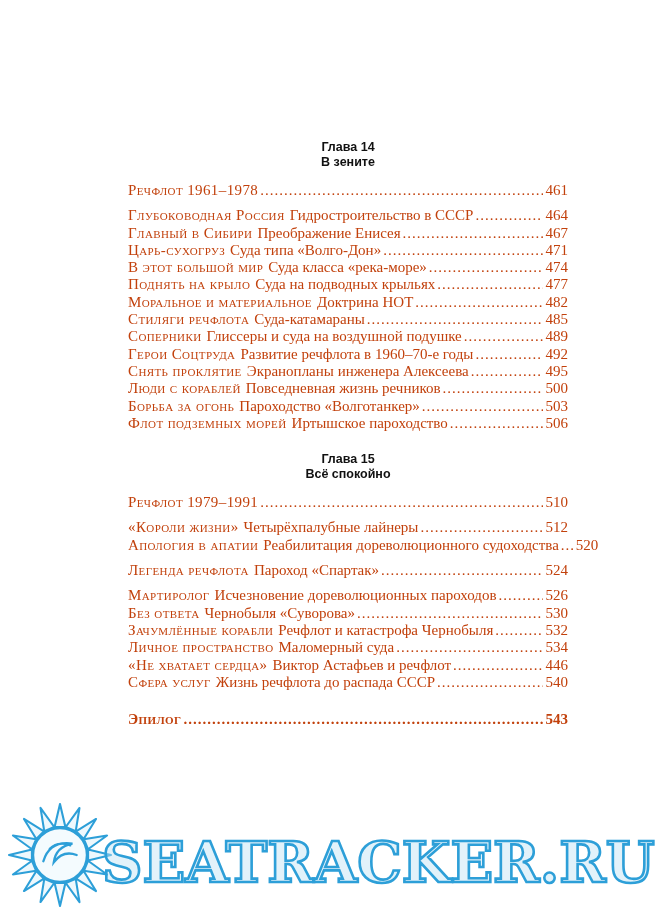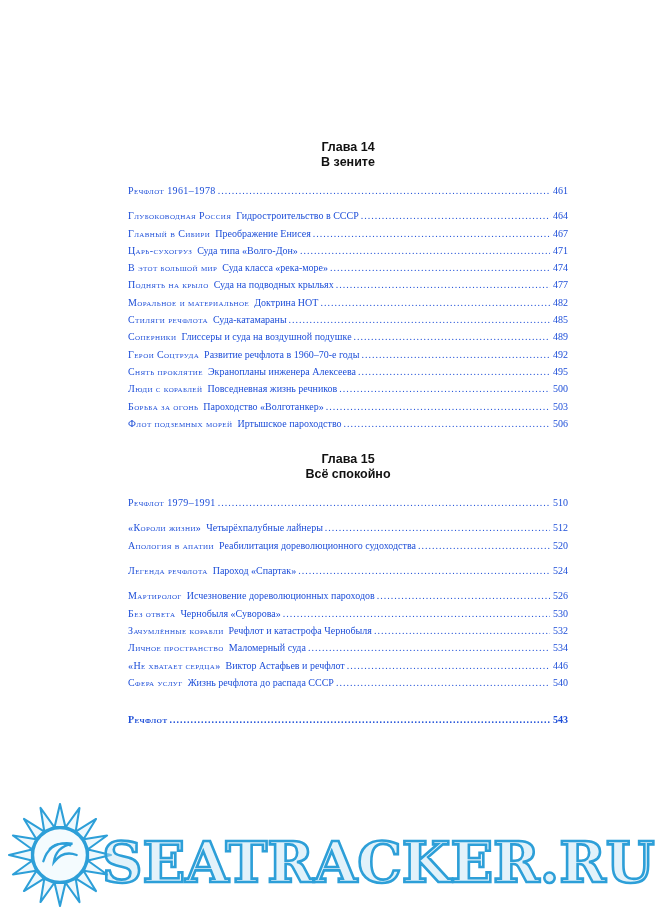--- a/index.html
+++ b/index.html
@@ -28,23 +28,23 @@
     font-weight: bold;
     font-size: 12.5px;
     line-height: 15px;
     color: #111;
     margin-bottom: 12px;
   }
   .toc-section { margin-bottom: 8px; }
   .row {
     display: flex;
     align-items: baseline;
-    font-size: 10px;
+    font-size: 15px;
     line-height: 17.3px;
-    color: #1d4ed8;
+    color: #c2410c;
   }
   .row-title {
     font-variant: small-caps;
     letter-spacing: 0.4px;
     white-space: nowrap;
     flex-shrink: 0;
   }
   .row-subtitle {
     margin-left: 5px;
     white-space: nowrap;
@@ -263,21 +263,21 @@
           </div>
           <div class="row">
             <span class="row-title">Сфера услуг</span>
             <span class="row-subtitle">Жизнь речфлота до распада СССР</span>
             <span class="leader"></span>
             <span class="row-page">540</span>
           </div>
         </div>
       </section>
       <div class="row epilog">
-        <span class="row-title">Речфлот</span>
+        <span class="row-title">Эпилог</span>
         <span class="leader"></span>
         <span class="row-page">543</span>
       </div>
     </main>
 
   <div class="watermark">
     <span class="wm-icon">
       <svg viewBox="0 0 100 100" xmlns="http://www.w3.org/2000/svg">
         <defs>
           <polygon id="ray" points="50,1 44.8,23 55.2,23"></polygon>

